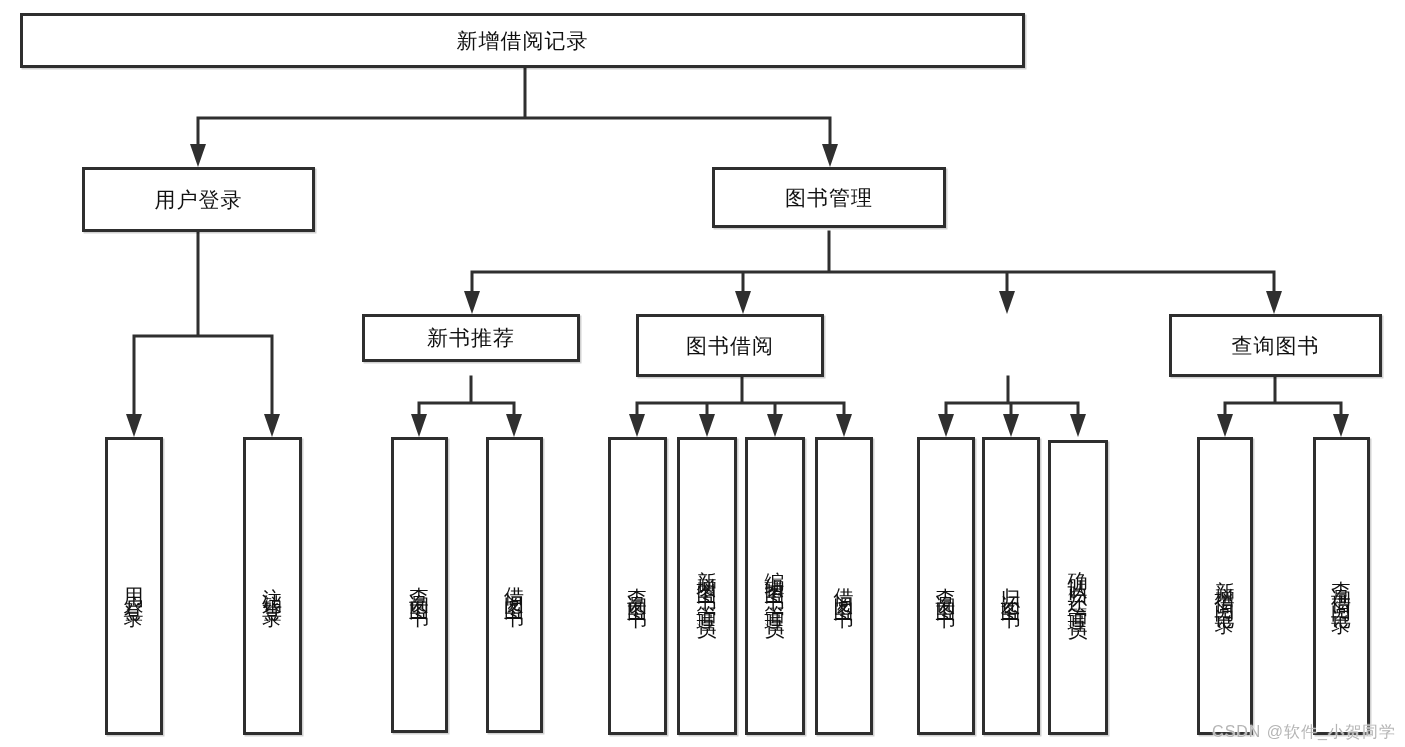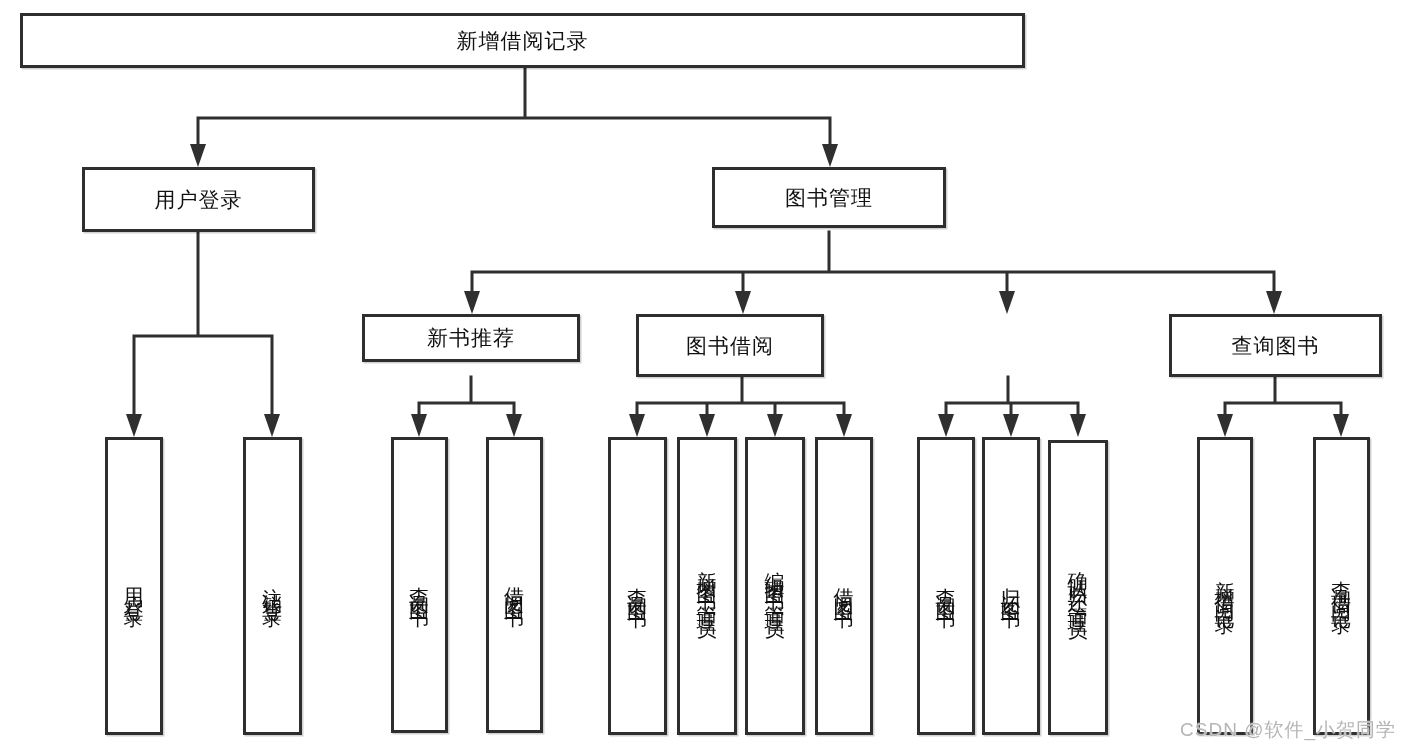--- a/index.html
+++ b/index.html
@@ -38,21 +38,21 @@
     text-orientation:mixed;
     font-size:20px;
     line-height:1;
     letter-spacing:7px;
     white-space:nowrap;
   }
   .watermark{
     position:absolute;
     right:9px;
     bottom:4px;
-    font-size:19px;
+    font-size:16px;
     color:var(--wm);
     text-shadow:0 0 2px #ffffff,0 0 1px #ffffff;
     letter-spacing:1px;
     z-index:5;
   }
 </style>
 </head>
 <body>
 
 <div class="stage">

